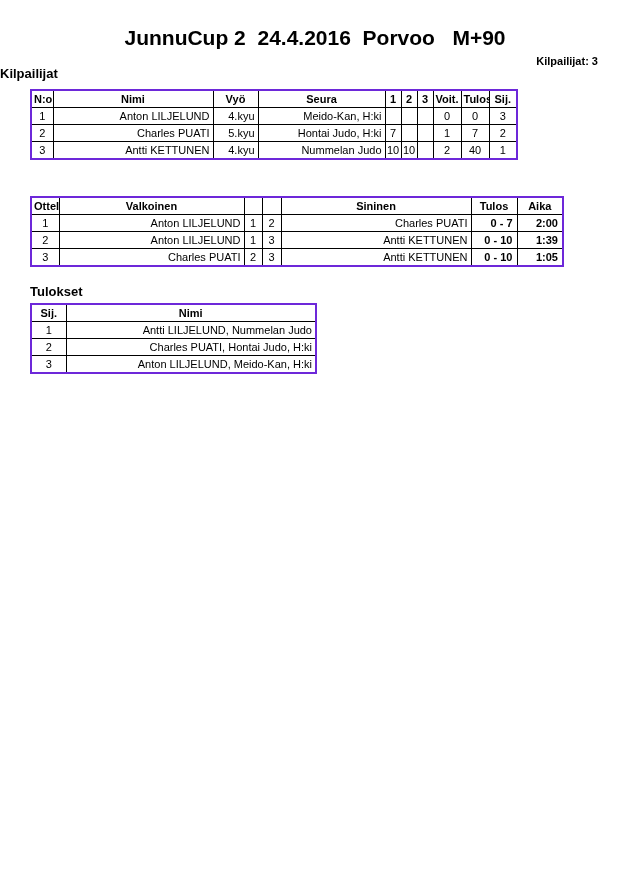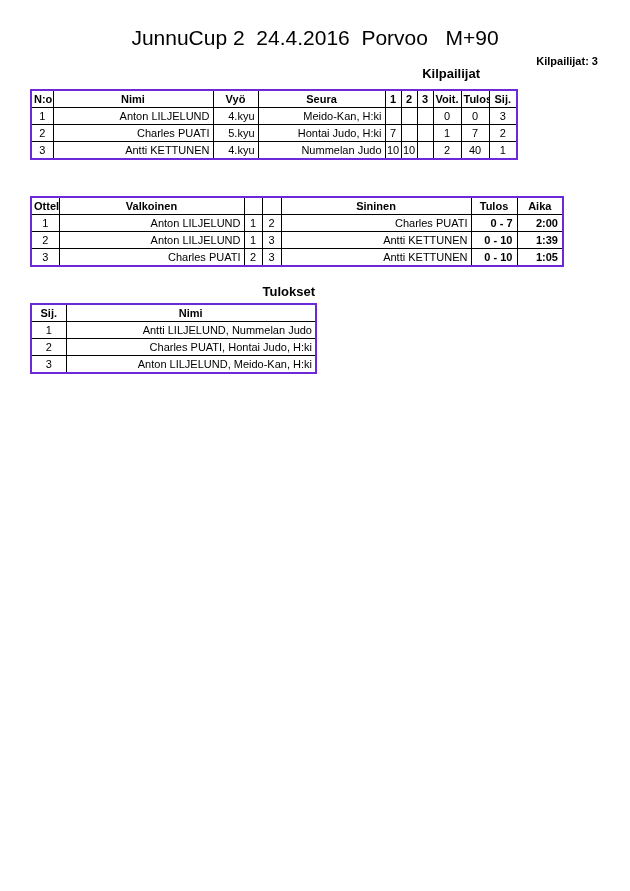--- a/index.html
+++ b/index.html
@@ -8,30 +8,30 @@
     background:#ffffff;
     font-family:"Liberation Sans", sans-serif;
     color:#000;
   }
   .page {
     position:relative; width:630px; height:891px;
     background:#ffffff; overflow:hidden;
   }
   .page-title {
     position:absolute; top:26px; left:0; width:630px;
-    text-align:center; font-size:21px; font-weight:normal;
+    text-align:center; font-size:21px; font-weight:bold;
     white-space:pre;
   }
   .count-label {
     position:absolute; top:55px; right:32px;
     font-size:11px; font-weight:bold;
   }
   .sec-heading {
     position:absolute; font-size:13px; font-weight:bold;
-    text-align:right; white-space:nowrap;
+    text-align:left; white-space:nowrap;
   }
   .h-kilpailijat { top:66px; left:0;  width:480px; }
   .h-ottelut     { top:177px; left:30px; width:532px; }
   .h-tulokset    { top:284px; left:30px; width:285px; }
 
   table.doc {
     position:absolute; border-collapse:collapse; table-layout:fixed;
     border:2px solid #6d28d9; background:#fff;
   }
   .t-kilpailijat { left:30px; top:89px;  width:486px; }

